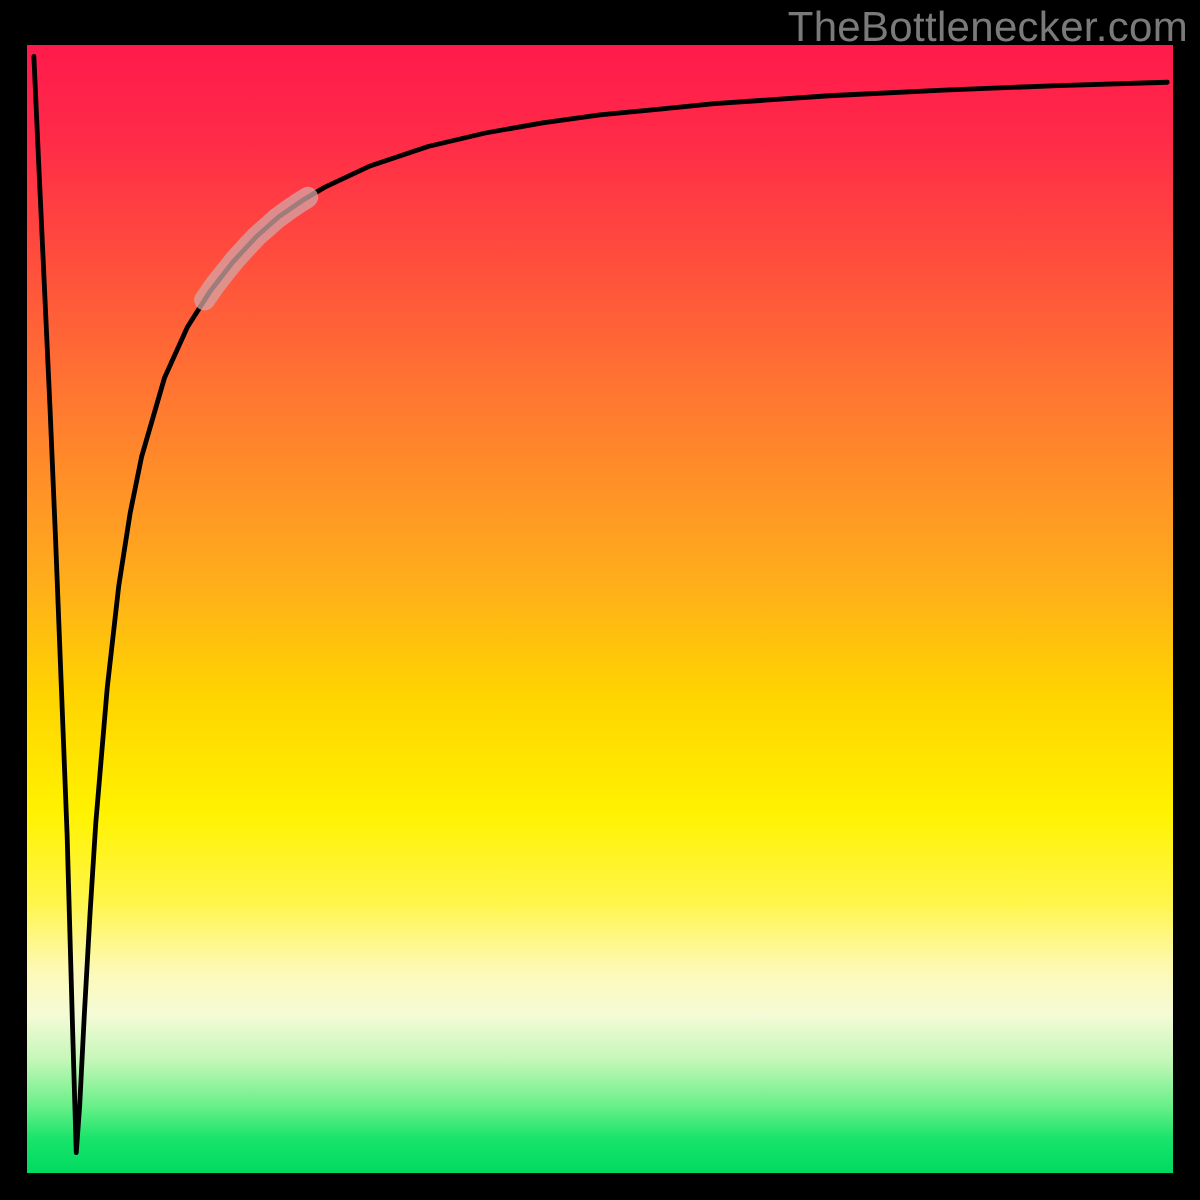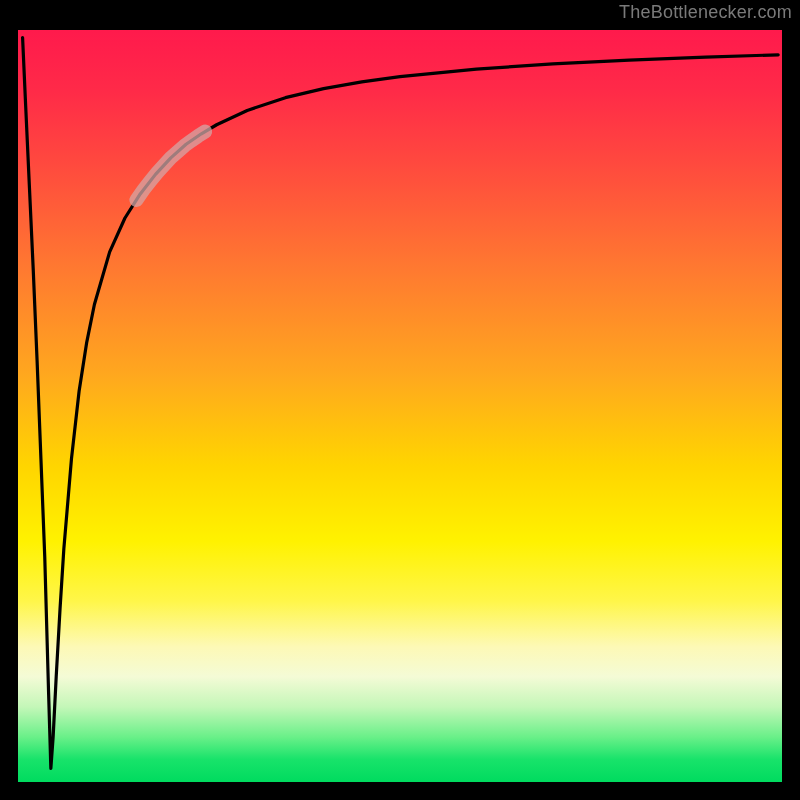--- a/index.html
+++ b/index.html
@@ -15,21 +15,21 @@
     position: relative;
     width: 800px;
     height: 800px;
     background: #000;
   }
   .attribution {
     position: absolute;
     top: 2px;
     right: 8px;
     color: #7a7a7a;
-    font-size: 18px;
+    font-size: 28px;
     font-weight: 400;
     letter-spacing: 0.2px;
     pointer-events: none;
   }
   .plot-frame {
     position: absolute;
     left: 18px;
     top: 30px;
     width: 764px;
     height: 752px;

